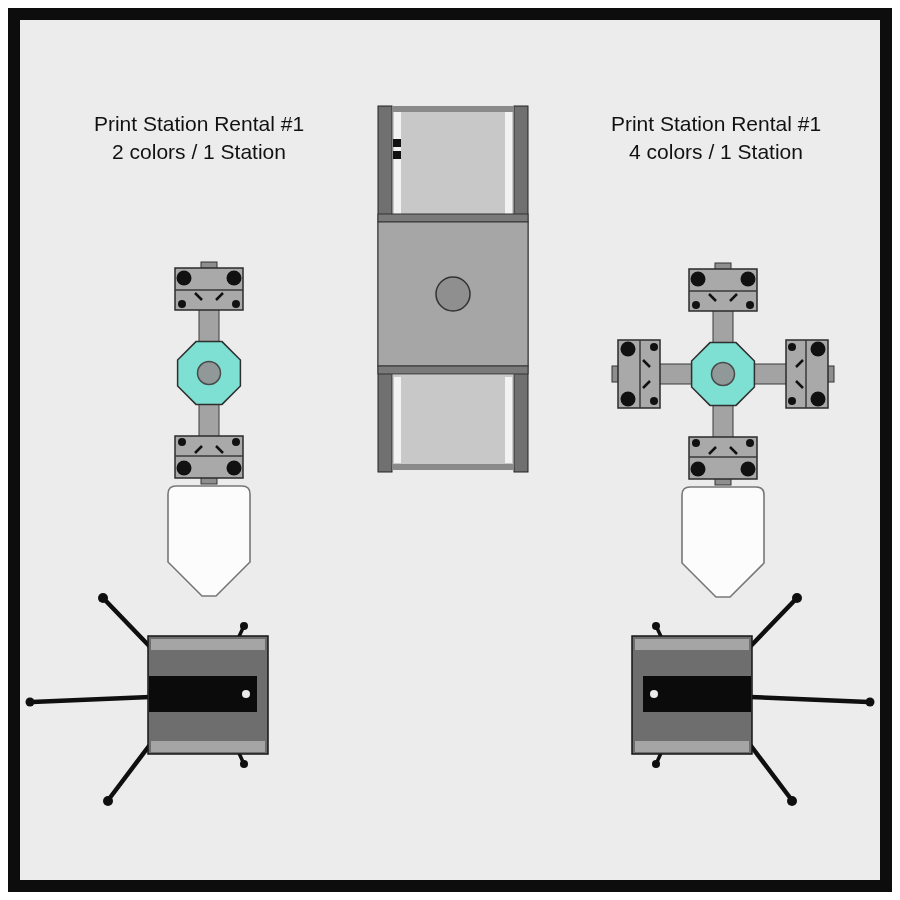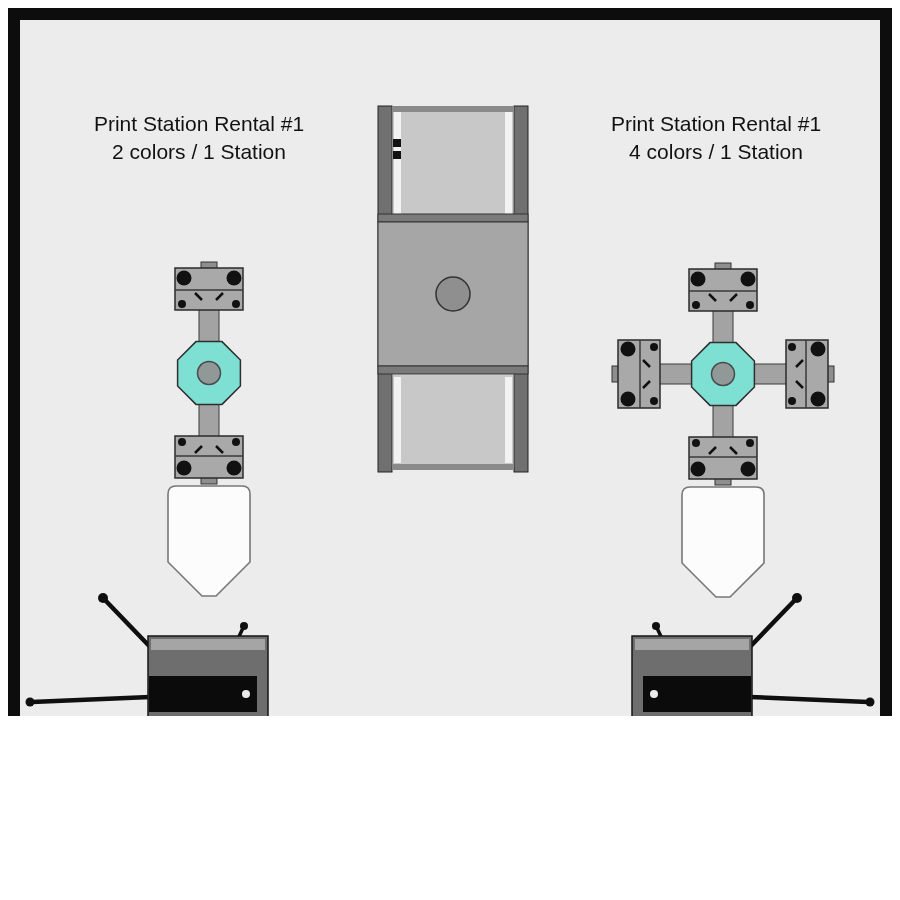--- a/index.html
+++ b/index.html
@@ -1,16 +1,16 @@
 <!DOCTYPE html>
 <html><head>
 <meta charset="utf-8">
 <style>
   html,body{margin:0;padding:0;background:#ffffff;}
-  .stage{position:relative;width:900px;height:716px;overflow:hidden;background:#ffffff;
+  .stage{position:relative;width:900px;height:900px;overflow:hidden;background:#ffffff;
          font-family:"Liberation Sans", sans-serif;}
   svg{display:block;}
   text.station-label{font-family:"Liberation Sans", sans-serif;font-size:21px;fill:#111111;}
 </style>
 </head>
 <body>
 
 <div class="stage">
 <svg width="900" height="900" viewBox="0 0 900 900">
 

